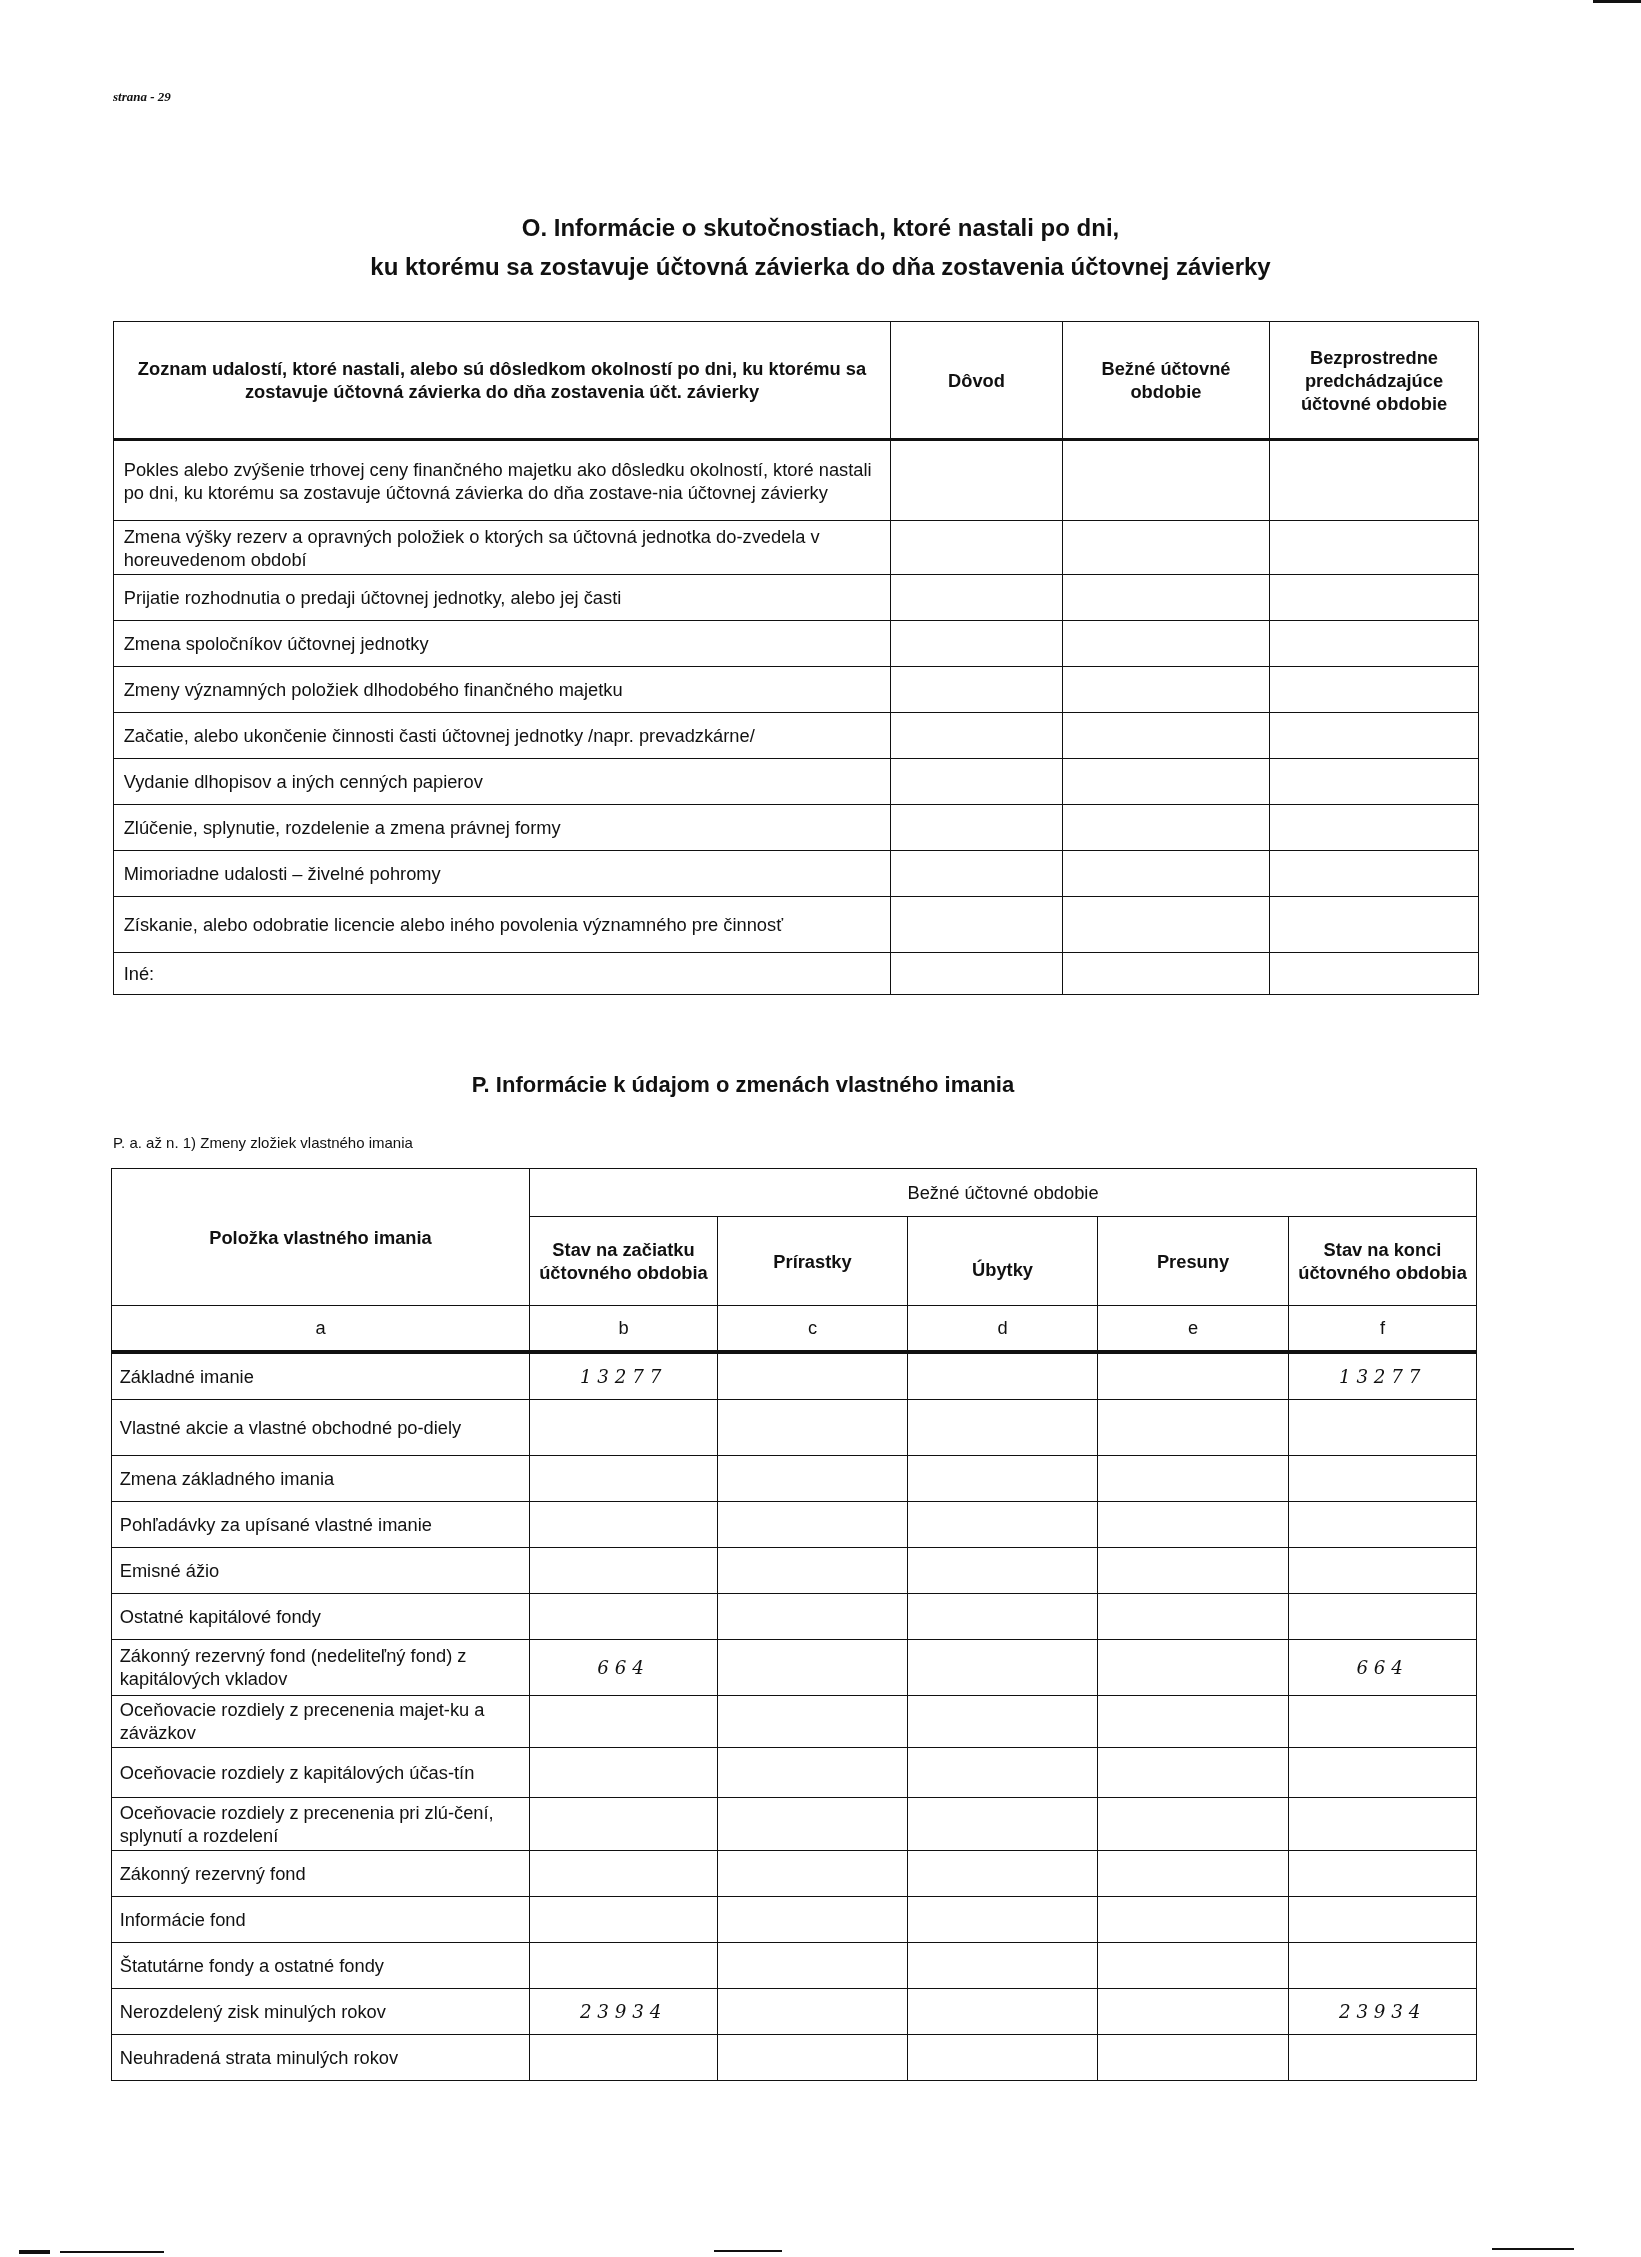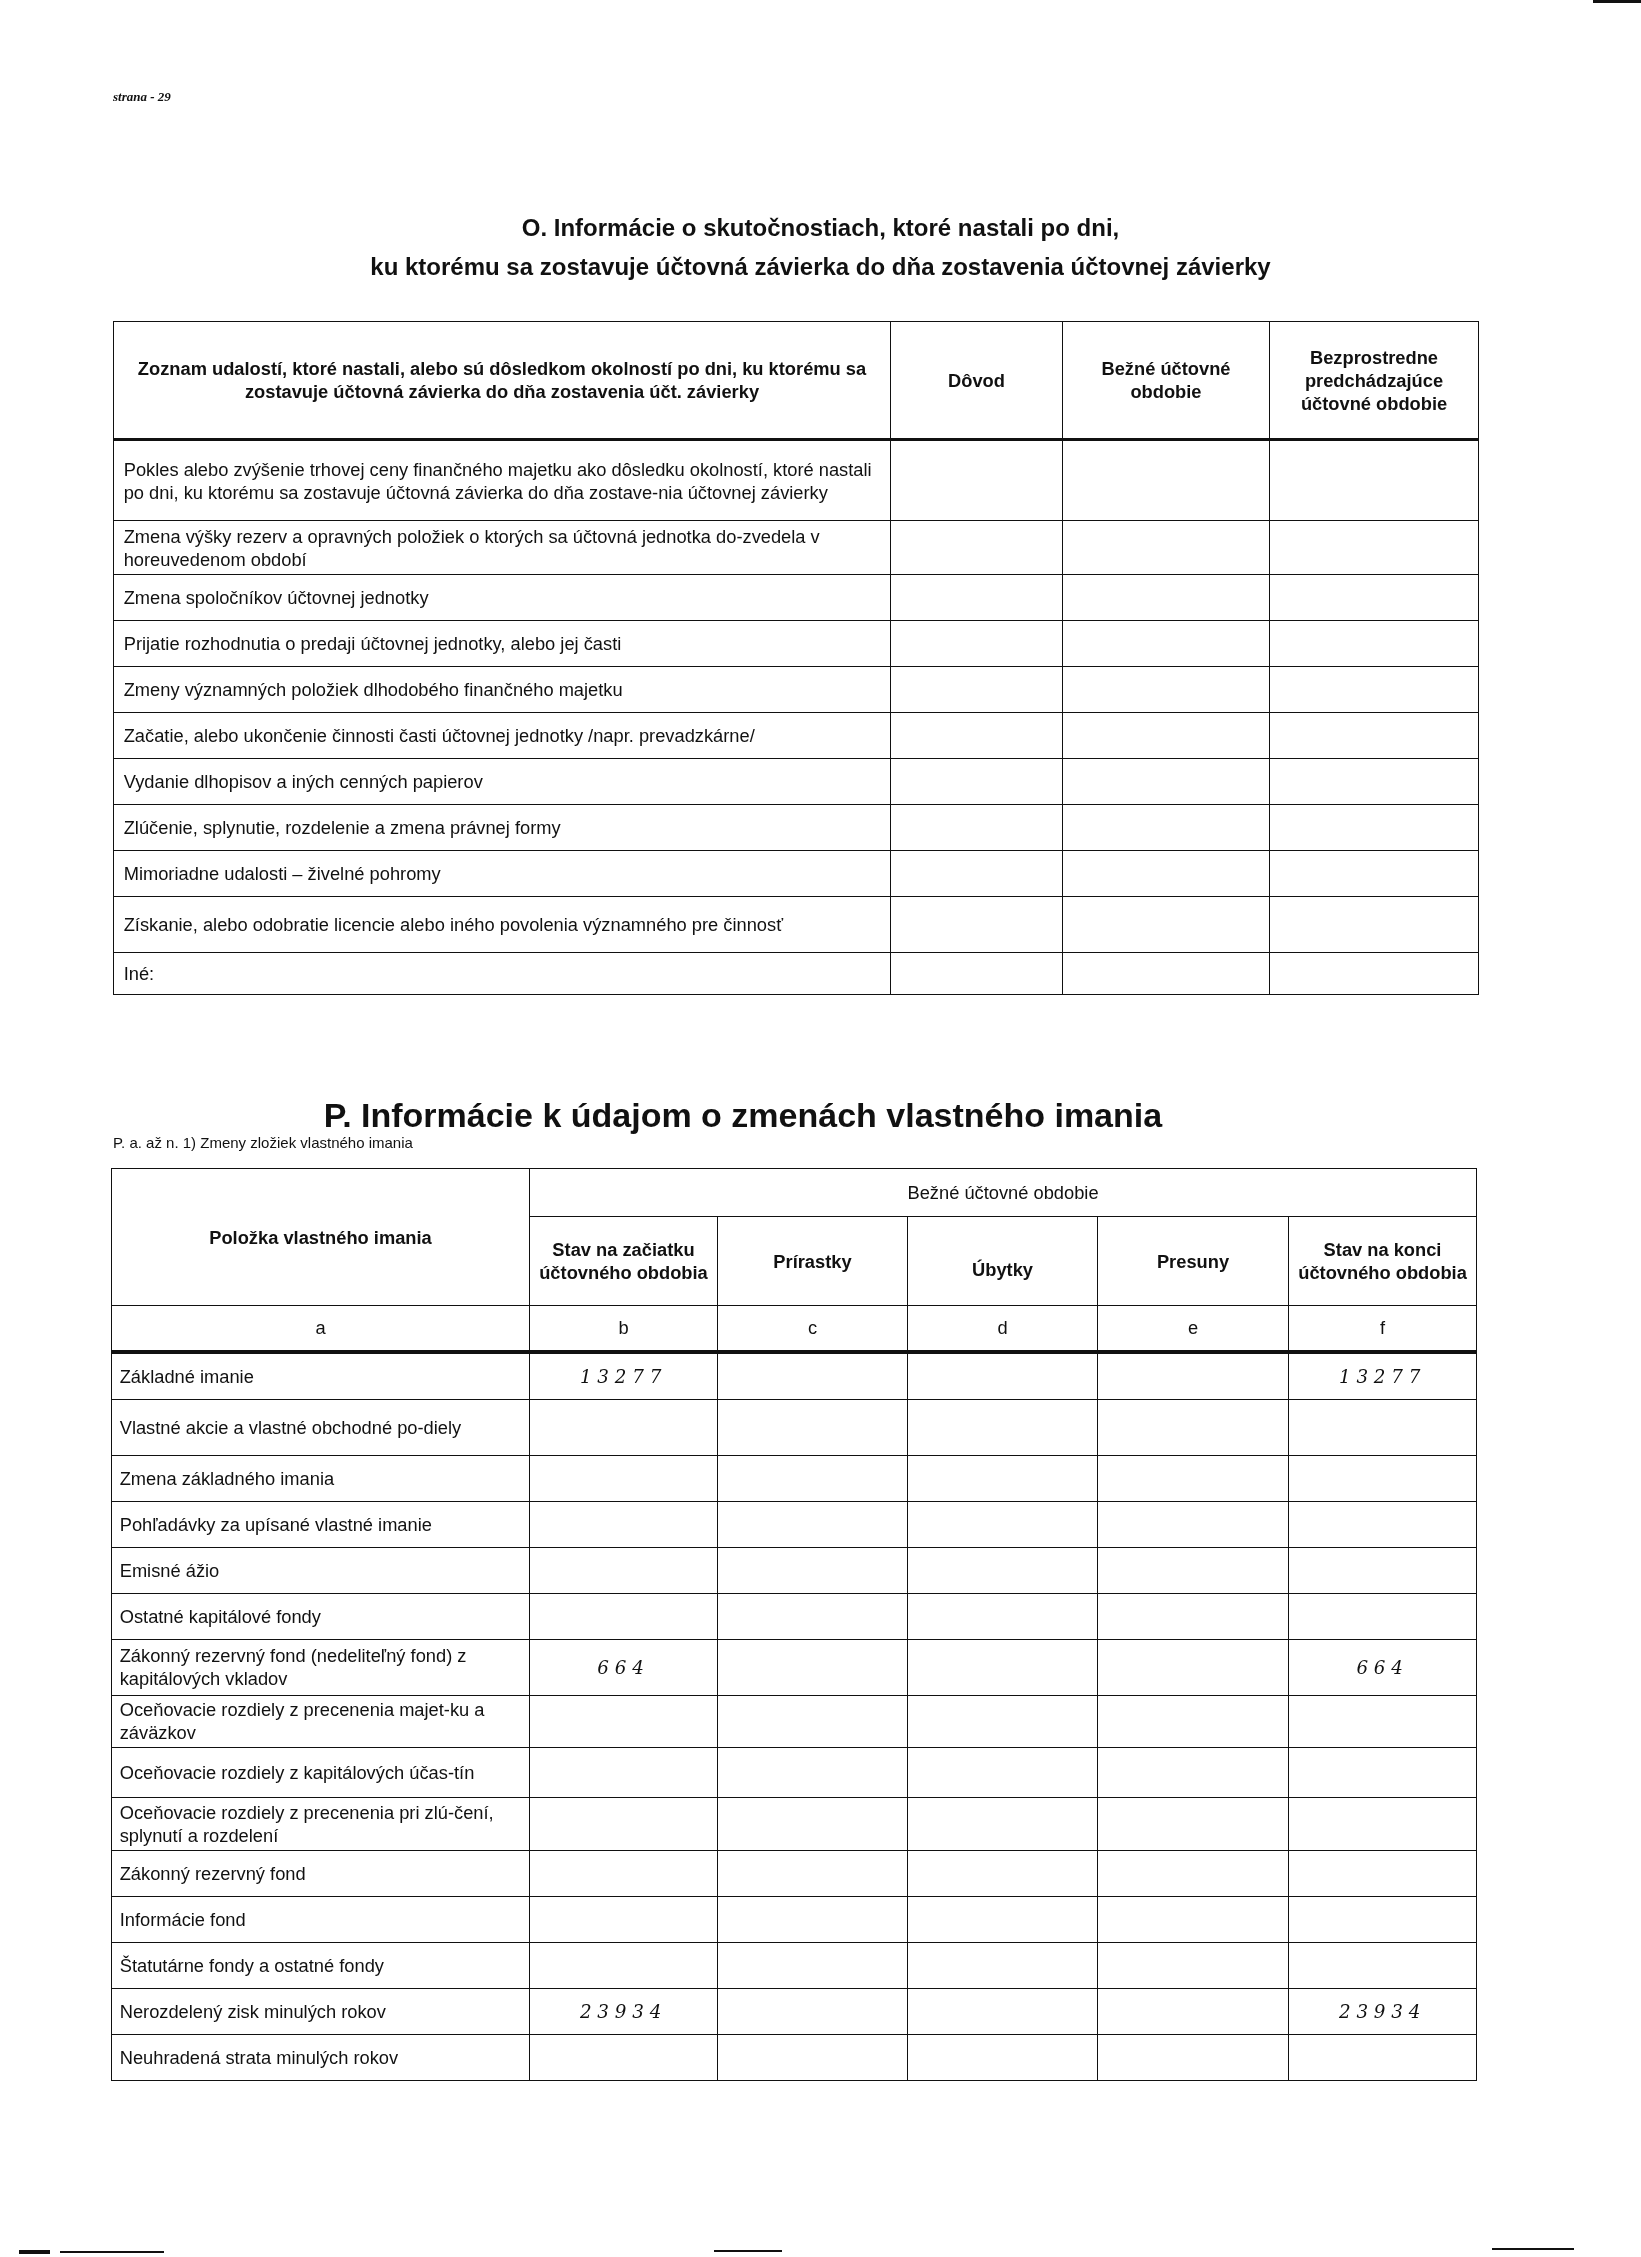--- a/index.html
+++ b/index.html
@@ -10,22 +10,22 @@
   .title-o { position: absolute; left: 0; width: 1641px; top: 208px; text-align: center;
              font-weight: bold; font-size: 24px; line-height: 39px; }
   table { border-collapse: collapse; position: absolute; }
   td, th { border: 1.4px solid #111; padding: 0; }
   
   #tbl-o { left: 113px; top: 321px; width: 1364px; table-layout: fixed; }
   #tbl-o th { font-size: 18.3px; font-weight: bold; text-align: center; line-height: 23px; }
   #tbl-o thead tr { height: 118px; }
   #tbl-o thead th { border-bottom: 3.9px solid #111; }
   #tbl-o td.lbl { font-size: 18.3px; padding: 2.9px 9.7px; line-height: 23px; vertical-align: middle; }
-  .title-p { position: absolute; left: 0; width: 1351px; top: 1096px; text-align: center;
-             font-weight: bold; font-size: 34px; padding-left: 135px; box-sizing: border-box; }
+  .title-p { position: absolute; left: 0; width: 1351px; top: 1072px; text-align: center;
+             font-weight: bold; font-size: 22px; padding-left: 135px; box-sizing: border-box; }
   .subtitle-p { position: absolute; left: 113px; top: 1134px; font-weight: normal; font-size: 15px; }
   
   #tbl-p { left: 111px; top: 1168px; width: 1366px; table-layout: fixed; }
   #tbl-p th { font-size: 18.3px; font-weight: bold; text-align: center; line-height: 23px; }
   #tbl-p td { font-size: 18.3px; }
   #tbl-p .letters td { text-align: center; height: 44px; }
   #tbl-p .letters td { border-bottom: 4.8px solid #111; }
   #tbl-p td.lbl { padding: 2.9px 7.7px; line-height: 23px; }
   .hw { font-family: "DejaVu Serif", serif; font-style: italic; font-size: 37px; text-align: center;
         letter-spacing: 5.8px; }
@@ -63,27 +63,27 @@
         <td></td>
         <td></td>
       </tr>
       <tr style="height: 54px;">
         <td class="lbl">Zmena výšky rezerv a opravných položiek o ktorých sa účtovná jednotka do-zvedela v horeuvedenom období</td>
         <td></td>
         <td></td>
         <td></td>
       </tr>
       <tr style="height: 46px;">
+        <td class="lbl">Prijatie rozhodnutia o predaji účtovnej jednotky, alebo jej časti</td>
+        <td></td>
+        <td></td>
+        <td></td>
+      </tr>
+      <tr style="height: 46px;">
         <td class="lbl">Zmena spoločníkov účtovnej jednotky</td>
-        <td></td>
-        <td></td>
-        <td></td>
-      </tr>
-      <tr style="height: 46px;">
-        <td class="lbl">Prijatie rozhodnutia o predaji účtovnej jednotky, alebo jej časti</td>
         <td></td>
         <td></td>
         <td></td>
       </tr>
       <tr style="height: 46px;">
         <td class="lbl">Zmeny významných položiek dlhodobého finančného majetku</td>
         <td></td>
         <td></td>
         <td></td>
       </tr>

